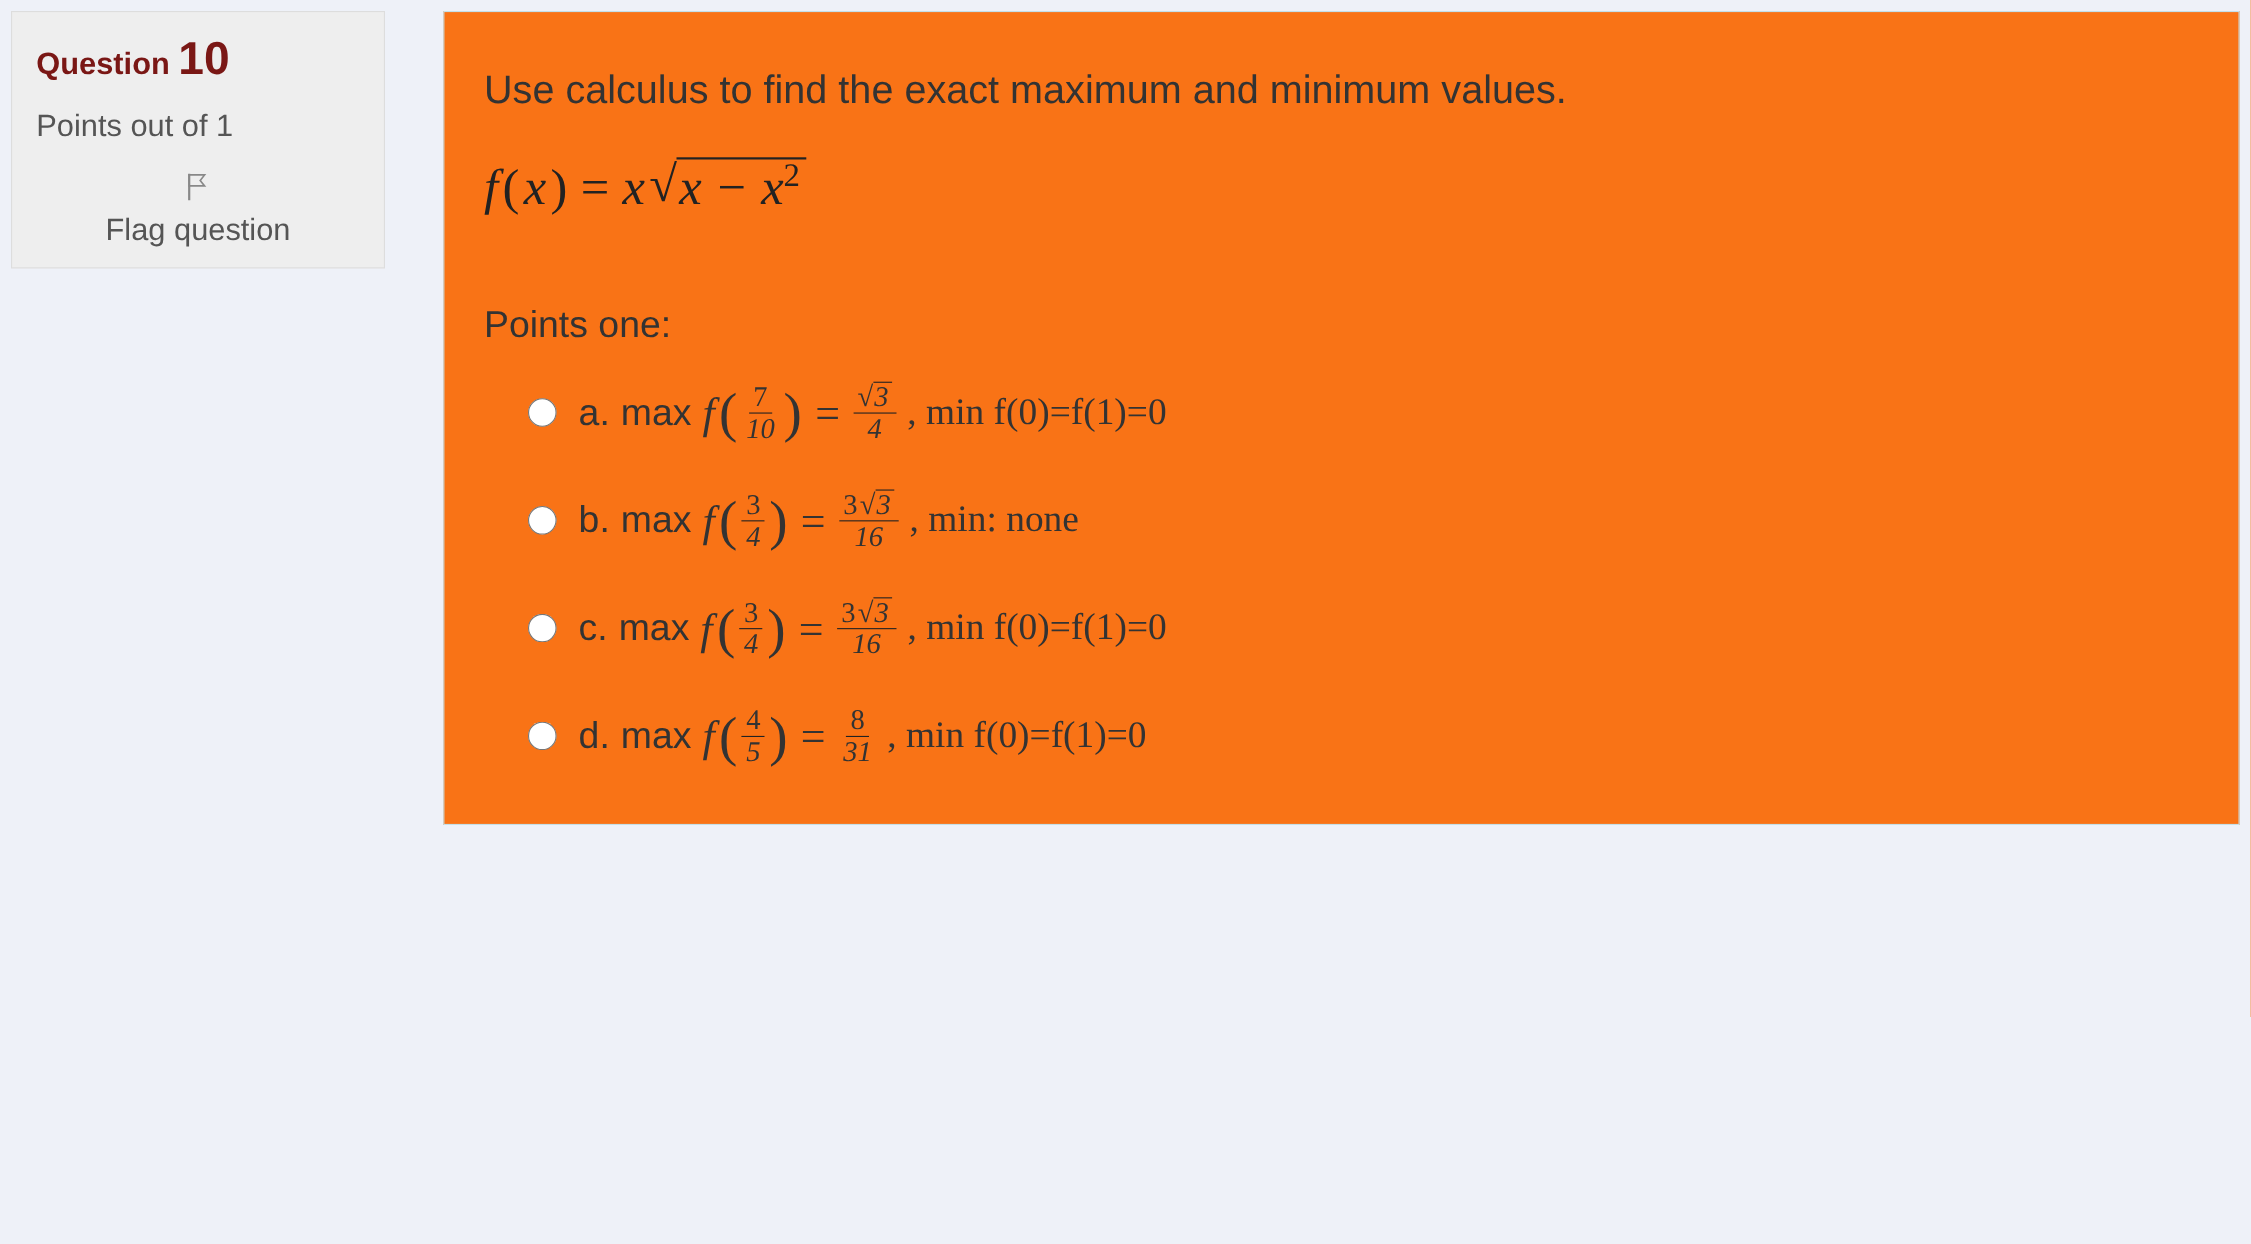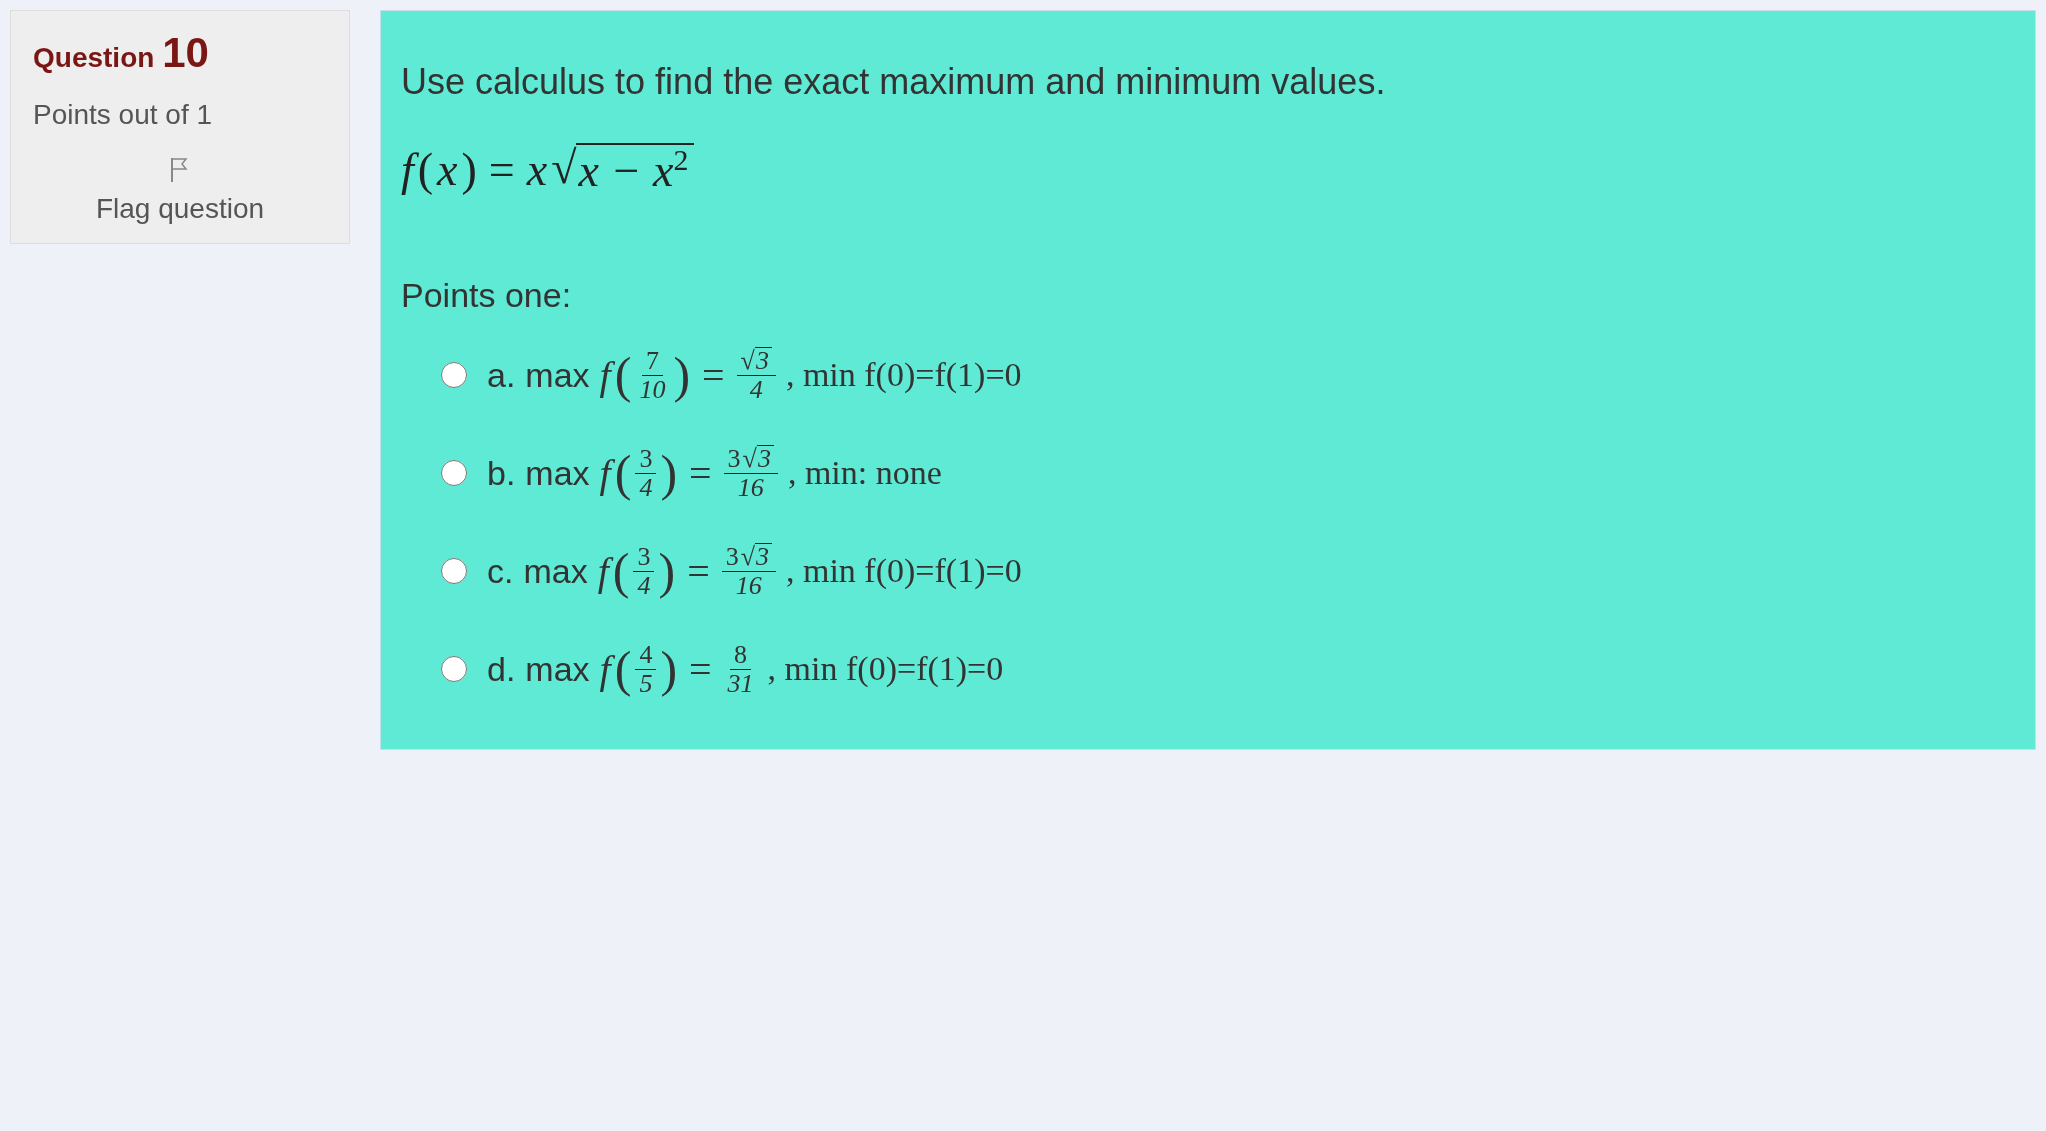--- a/index.html
+++ b/index.html
@@ -53,24 +53,25 @@
       gap: 10px;
       cursor: pointer;
       flex-direction: column;
     }
     .flag-icon {
       display: inline-block;
       width: 20px;
       height: 26px;
     }
     .content-panel {
-      background: #5eead4;
+      background: #f97316;
       border: 1px solid #c5e0e8;
-      padding: 30px 40px 50px 20px;
+      padding: 30px 40px 50px 36px;
       flex-grow: 1;
+      margin-left: 23px;
     }
     .prompt {
       font-size: 36px;
       color: #333;
       margin-bottom: 40px;
       margin-top: 20px;
     }
     .formula {
       font-family: 'Times New Roman', Times, serif;
       font-size: 46px;

